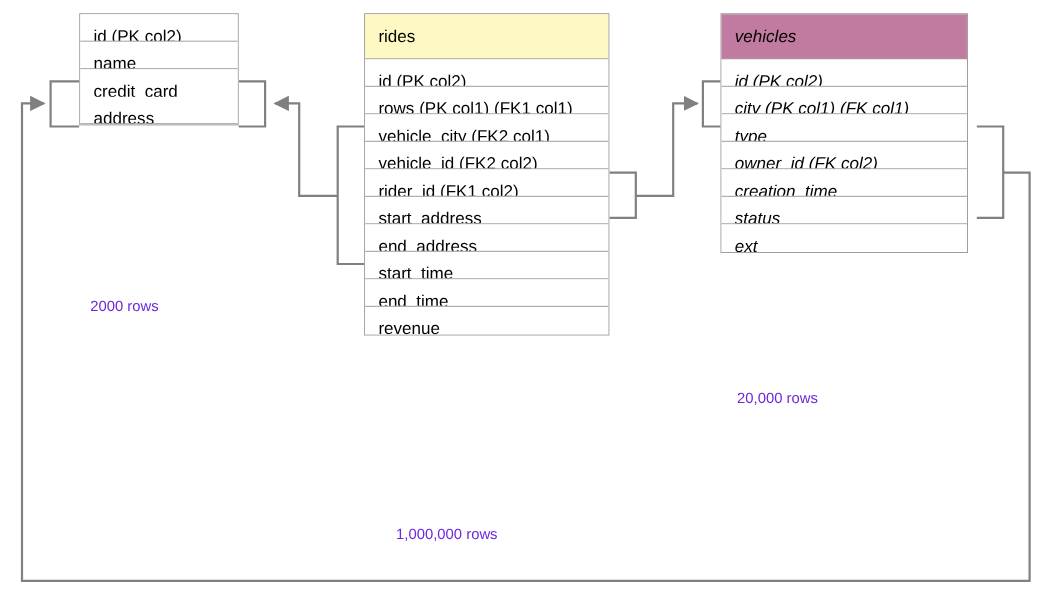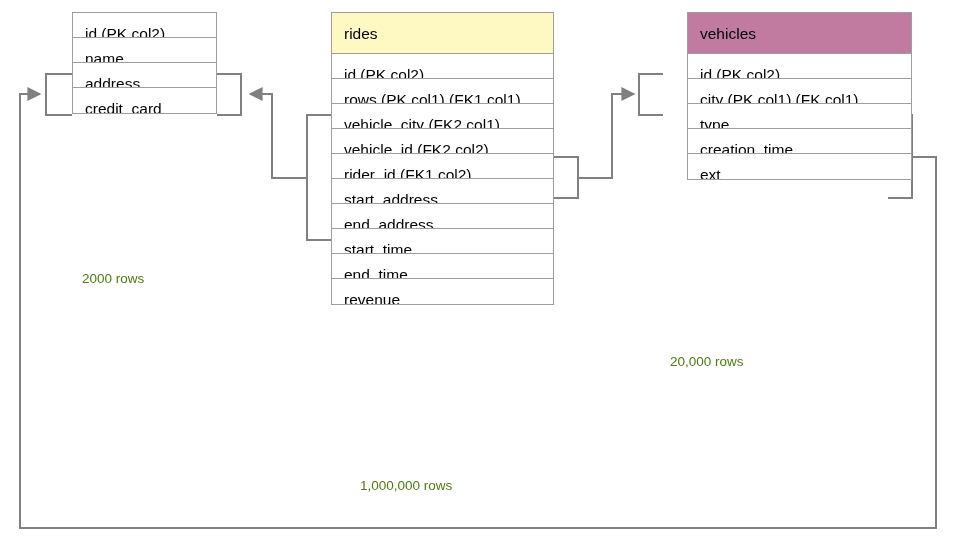--- a/index.html
+++ b/index.html
@@ -58,21 +58,21 @@
     background: #ffffff;
     white-space: nowrap;
     overflow: hidden;
   }
   .tbl-row.last {
     border-bottom: none;
   }
   .rowcount {
     position: absolute;
     font-size: 13.5px;
-    color: #4d7c0f;
+    color: #6d28d9;
     white-space: nowrap;
   }
 </style>
 </head>
 <body>
 
 <div id="canvas">
 
   <svg id="wires" viewBox="0 0 960 540" width="960" height="540">
     <defs>
@@ -114,43 +114,45 @@
     </g>
 
     <g>
       <path d="M 912 157 L 936 157 L 936 528 L 20 528 L 20 94 L 40 94" fill="none" stroke="#808080" stroke-width="2" marker-end="url(#arrow)"></path>
     </g>
   </svg>
 
   <div class="table-box" style="left:72px; top:12px; width:145px;">
     <div class="tbl-row">id (PK col2)</div>
     <div class="tbl-row">name</div>
+    <div class="tbl-row last">credit_card</div>
     <div class="tbl-row">address</div>
-    <div class="tbl-row last">credit_card</div>
   </div>
   <div class="rowcount" style="left:82px; top:271px;">2000 rows</div>
 
   <div class="table-box" style="left:331px; top:12px; width:223px;">
     <div class="tbl-header" style="background:#fef9c3;">rides</div>
     <div class="tbl-row">id (PK col2)</div>
     <div class="tbl-row">rows (PK col1) (FK1 col1)</div>
     <div class="tbl-row">vehicle_city (FK2 col1)</div>
     <div class="tbl-row">vehicle_id (FK2 col2)</div>
     <div class="tbl-row">rider_id (FK1 col2)</div>
     <div class="tbl-row">start_address</div>
     <div class="tbl-row">end_address</div>
     <div class="tbl-row">start_time</div>
     <div class="tbl-row">end_time</div>
     <div class="tbl-row last">revenue</div>
   </div>
   <div class="rowcount" style="left:338px; top:478px;margin-left:22px;">1,000,000 rows</div>
 
-  <div class="table-box" style="left:687px; top:12px; width:225px;">
+  <div class="table-box" style="left:655px; top:12px; width:225px;font-style:italic;">
     <div class="tbl-header" style="background:#c27ba0;">vehicles</div>
     <div class="tbl-row">id (PK col2)</div>
     <div class="tbl-row">city (PK col1) (FK col1)</div>
     <div class="tbl-row">type</div>
+    <div class="tbl-row">owner_id (FK col2)</div>
     <div class="tbl-row">creation_time</div>
+    <div class="tbl-row">status</div>
     <div class="tbl-row last">ext</div>
   </div>
   <div class="rowcount" style="left:670px; top:354px;">20,000 rows</div>
 
 </div>
 
 </body></html>

